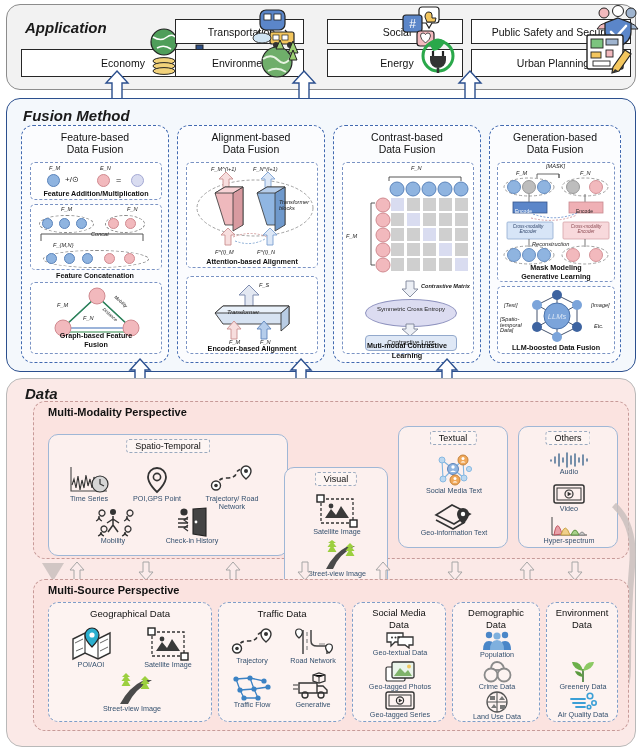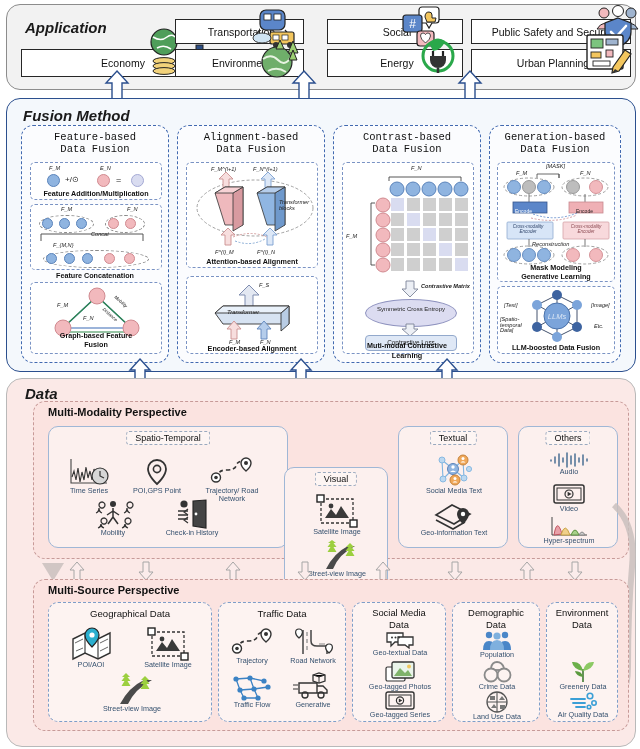--- a/index.html
+++ b/index.html
@@ -30,21 +30,21 @@
     background:#f4f8fc;border:1.6px solid #2b4f8e;border-radius:14px;
   }
   .fusion-title{left:16px;top:8px;font-size:15px;}
   .fcol{
     position:absolute;top:26px;height:238px;
     border:1.3px dashed #4169b0;border-radius:12px;background:#fbfcfe;
     box-sizing:border-box;
   }
   .fcol-head{
     text-align:center;font-size:10.5px;color:#111;line-height:12px;
-    margin-top:5px;font-family:Liberation Mono, monospace;
+    margin-top:5px;font-family:Liberation Sans, sans-serif;
   }
   .subpanel{
     position:absolute;border:1px dashed #7a93c4;border-radius:5px;
     background:#fff;box-sizing:border-box;
   }
   .cap{
     position:absolute;width:100%;text-align:center;font-size:7.2px;
     font-weight:bold;color:#111;line-height:8.5px;
   }
   .mini{position:absolute;font-size:5.6px;font-style:italic;color:#222;}
@@ -502,21 +502,21 @@
         <path d="M11 1 L21 12 L16 12 L16 25 L6 25 L6 12 L1 12 Z" fill="#fff" stroke="#2b4f8e" stroke-width="1.4"></path>
       </svg>
   </div>
 
   <div class="data-section">
     <div class="section-title data-title">Data</div>
 
     <div class="persp" style="left:26px;top:22px;width:596px;height:158px;">
       <div class="persp-title" style="left:14px;top:4px;">Multi-Modality Perspective</div>
 
-      <div class="mcard" style="left:14px;top:24px;width:240px;height:122px;">
+      <div class="mcard" style="left:14px;top:32px;width:240px;height:122px;">
         <div class="mcard-head" style="top:4px;">Spatio-Temporal</div>
 
         <div class="item" style="left:8px;top:30px;width:64px;">
           <svg class="ico" width="44" height="30" viewBox="0 0 44 30">
             <path d="M4 2 L4 26 L40 26" stroke="#444" stroke-width="1.1" fill="none"></path>
             <path d="M5 20 l2 -6 l2 9 l2 -12 l2 14 l2 -10 l2 8 l2 -13 l2 11 l2 -7 l2 9 l2 -11 l2 8 l2 -5 l2 7" stroke="#333" stroke-width="1.1" fill="none"></path>
             <circle cx="33" cy="19" r="8" fill="#d6d6d6" stroke="#333" stroke-width="1.2"></circle>
             <path d="M33 14 L33 19 L37 21" stroke="#333" stroke-width="1.2" fill="none"></path>
           </svg>
           <span class="tx">Time Series</span>

